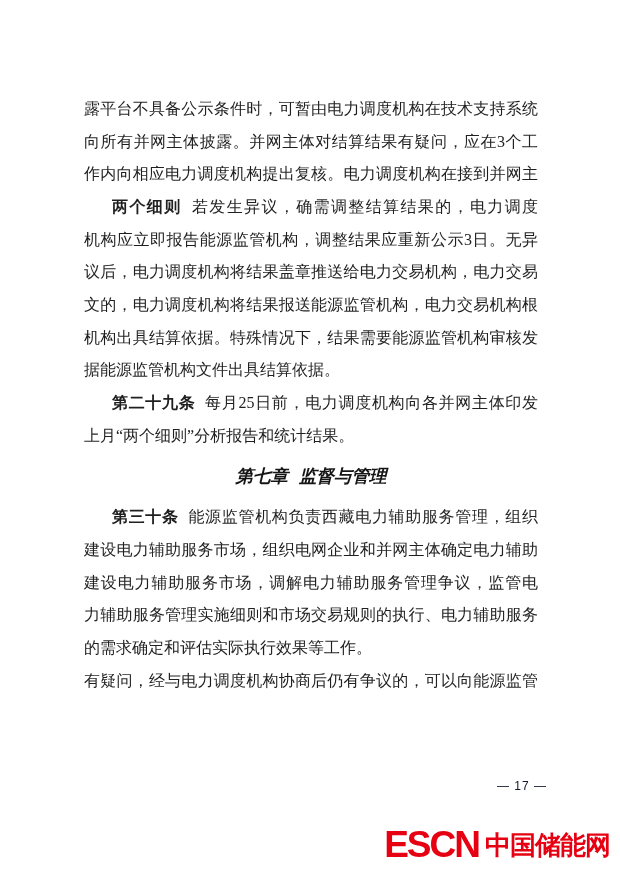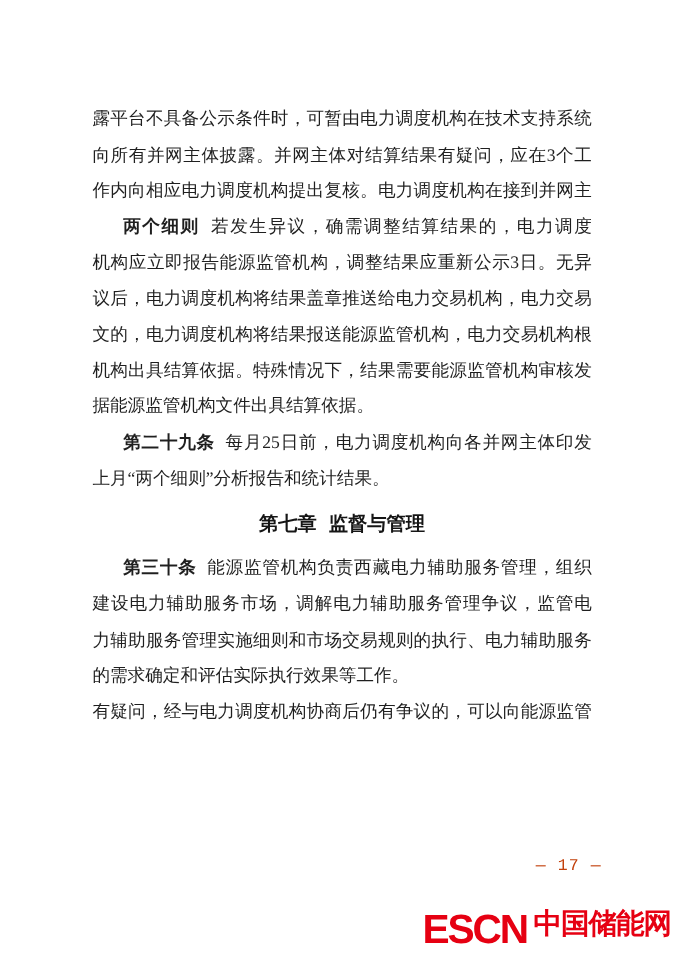--- a/index.html
+++ b/index.html
@@ -47,36 +47,37 @@
   }
   .heading {
     text-align: center;
     text-align-last: center;
     font-size: 17.5px;
     line-height: 32px;
     height: 32px;
     margin: 8px 0 9px 0;
     word-spacing: 6px;
     color: #151515;
+    font-style: italic;
   }
   .pagenum {
     position: absolute;
     top: 779px;
     right: 73px;
-    font-size: 15px;
-    color: #c2410c;
+    font-size: 12px;
+    color: #0f172a;
     letter-spacing: 1px;
-    font-family: Liberation Mono, monospace;
+    font-family: Liberation Sans, sans-serif;
   }
   .logo {
     position: absolute;
     top: 826px;
     right: 10px;
     display: flex;
-    align-items: flex-start;
+    align-items: center;
     line-height: 1;
     white-space: nowrap;
   }
   .logo-en {
     font-family: "Liberation Sans", "DejaVu Sans", sans-serif;
     font-weight: 800;
     font-size: 37px;
     letter-spacing: -2px;
   }
   .logo-zh {
@@ -99,20 +100,21 @@
       <div class="line indent"><span class="hei">两个细则</span><span class="lead-gap"></span>若发生异议，确需调整结算结果的，电力调度</div>
       <div class="line">机构应立即报告能源监管机构，调整结果应重新公示3日。无异</div>
       <div class="line">议后，电力调度机构将结果盖章推送给电力交易机构，电力交易</div>
       <div class="line">文的，电力调度机构将结果报送能源监管机构，电力交易机构根</div>
       <div class="line">机构出具结算依据。特殊情况下，结果需要能源监管机构审核发</div>
       <div class="line endline">据能源监管机构文件出具结算依据。</div>
       <div class="line indent"><span class="hei">第二十九条</span><span class="lead-gap"></span>每月25日前，电力调度机构向各并网主体印发</div>
       <div class="line endline">上月“两个细则”分析报告和统计结果。</div>
       <div class="heading hei">第七章 监督与管理</div>
       <div class="line indent"><span class="hei">第三十条</span><span class="lead-gap"></span>能源监管机构负责西藏电力辅助服务管理，组织</div>
+      <div class="line">建设电力辅助服务市场，组织电网企业和并网主体确定电力辅助</div>
       <div class="line">建设电力辅助服务市场，调解电力辅助服务管理争议，监管电</div>
       <div class="line">力辅助服务管理实施细则和市场交易规则的执行、电力辅助服务</div>
       <div class="line endline">的需求确定和评估实际执行效果等工作。</div>
       <div class="line">有疑问，经与电力调度机构协商后仍有争议的，可以向能源监管</div>
     </div>
 
   <div class="pagenum">— 17 —</div>
 
   <div class="logo" style="color: rgb(230, 0, 18);">
     <span class="logo-en">ESCN</span>

